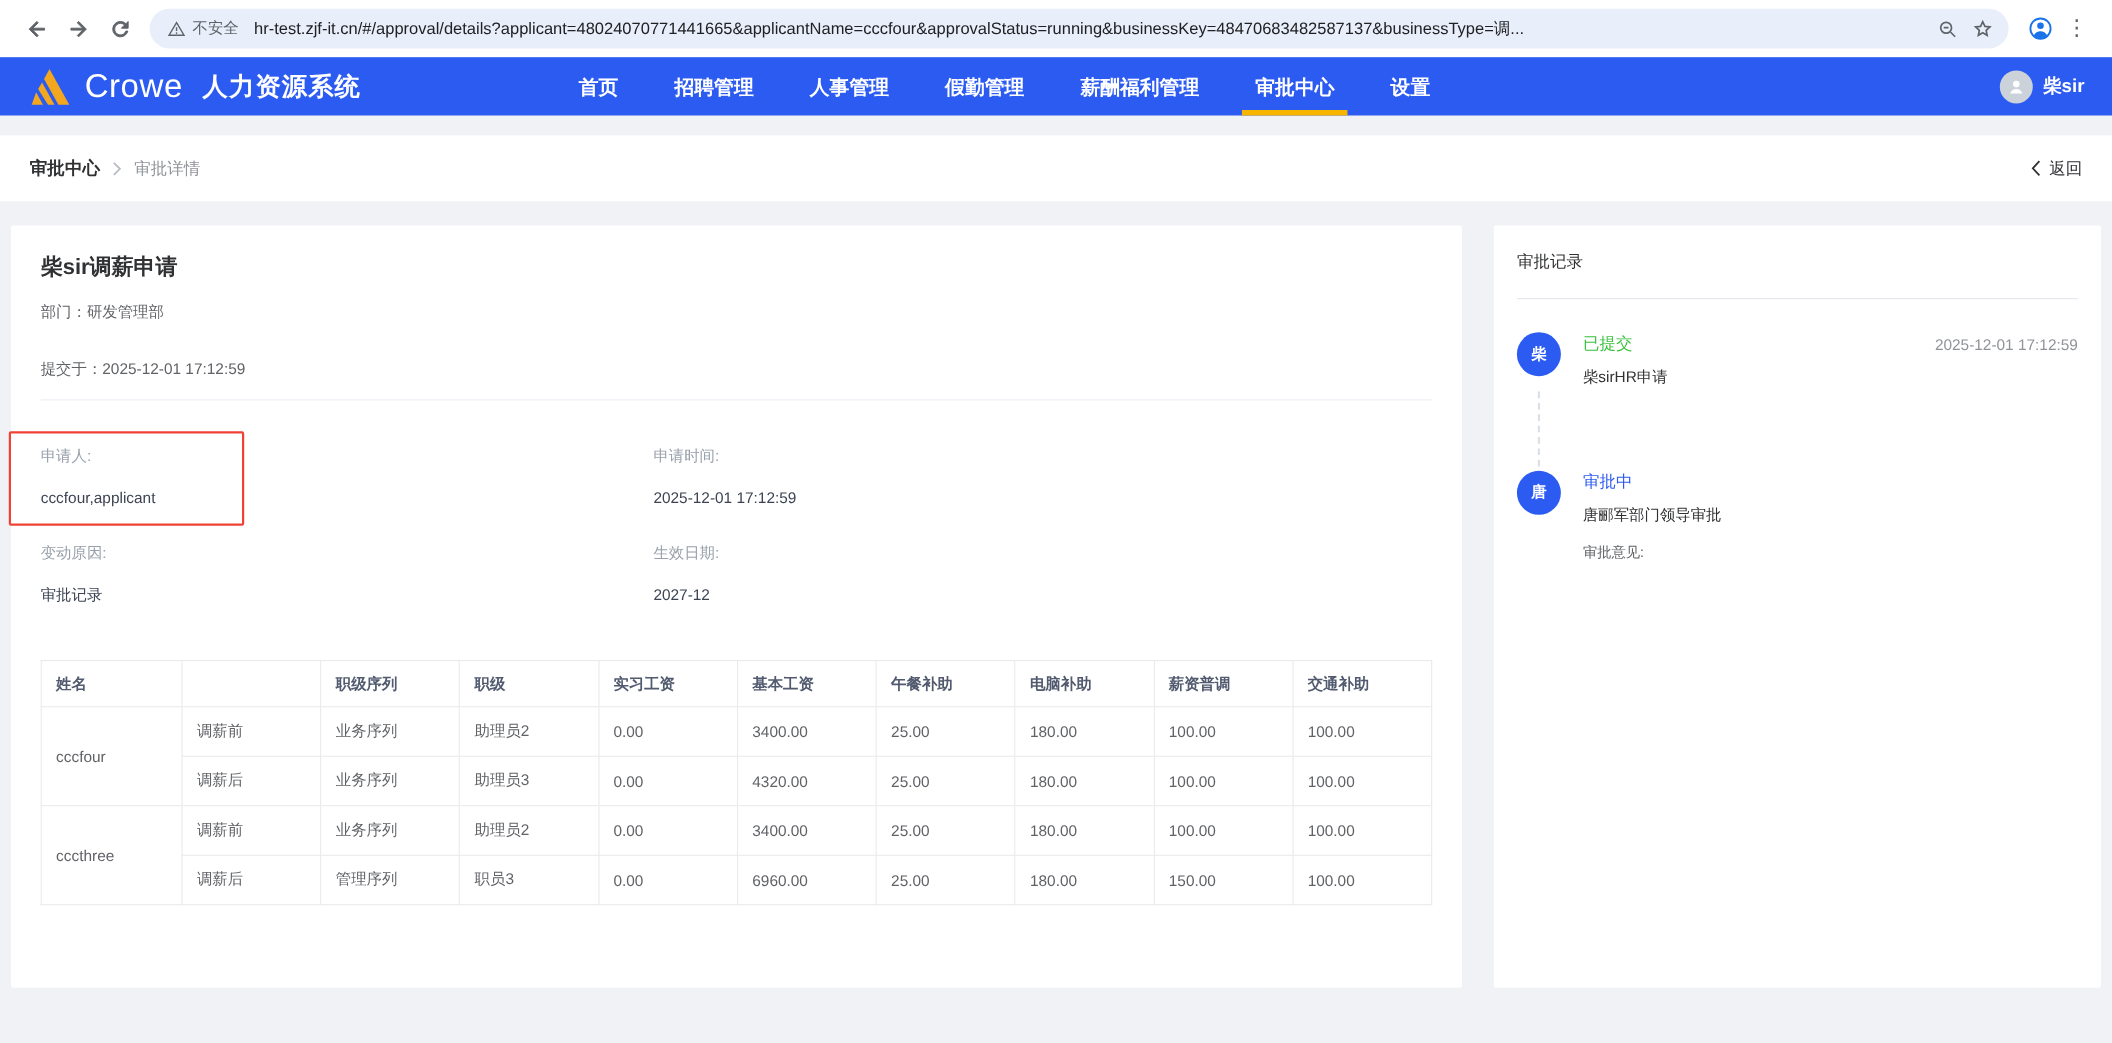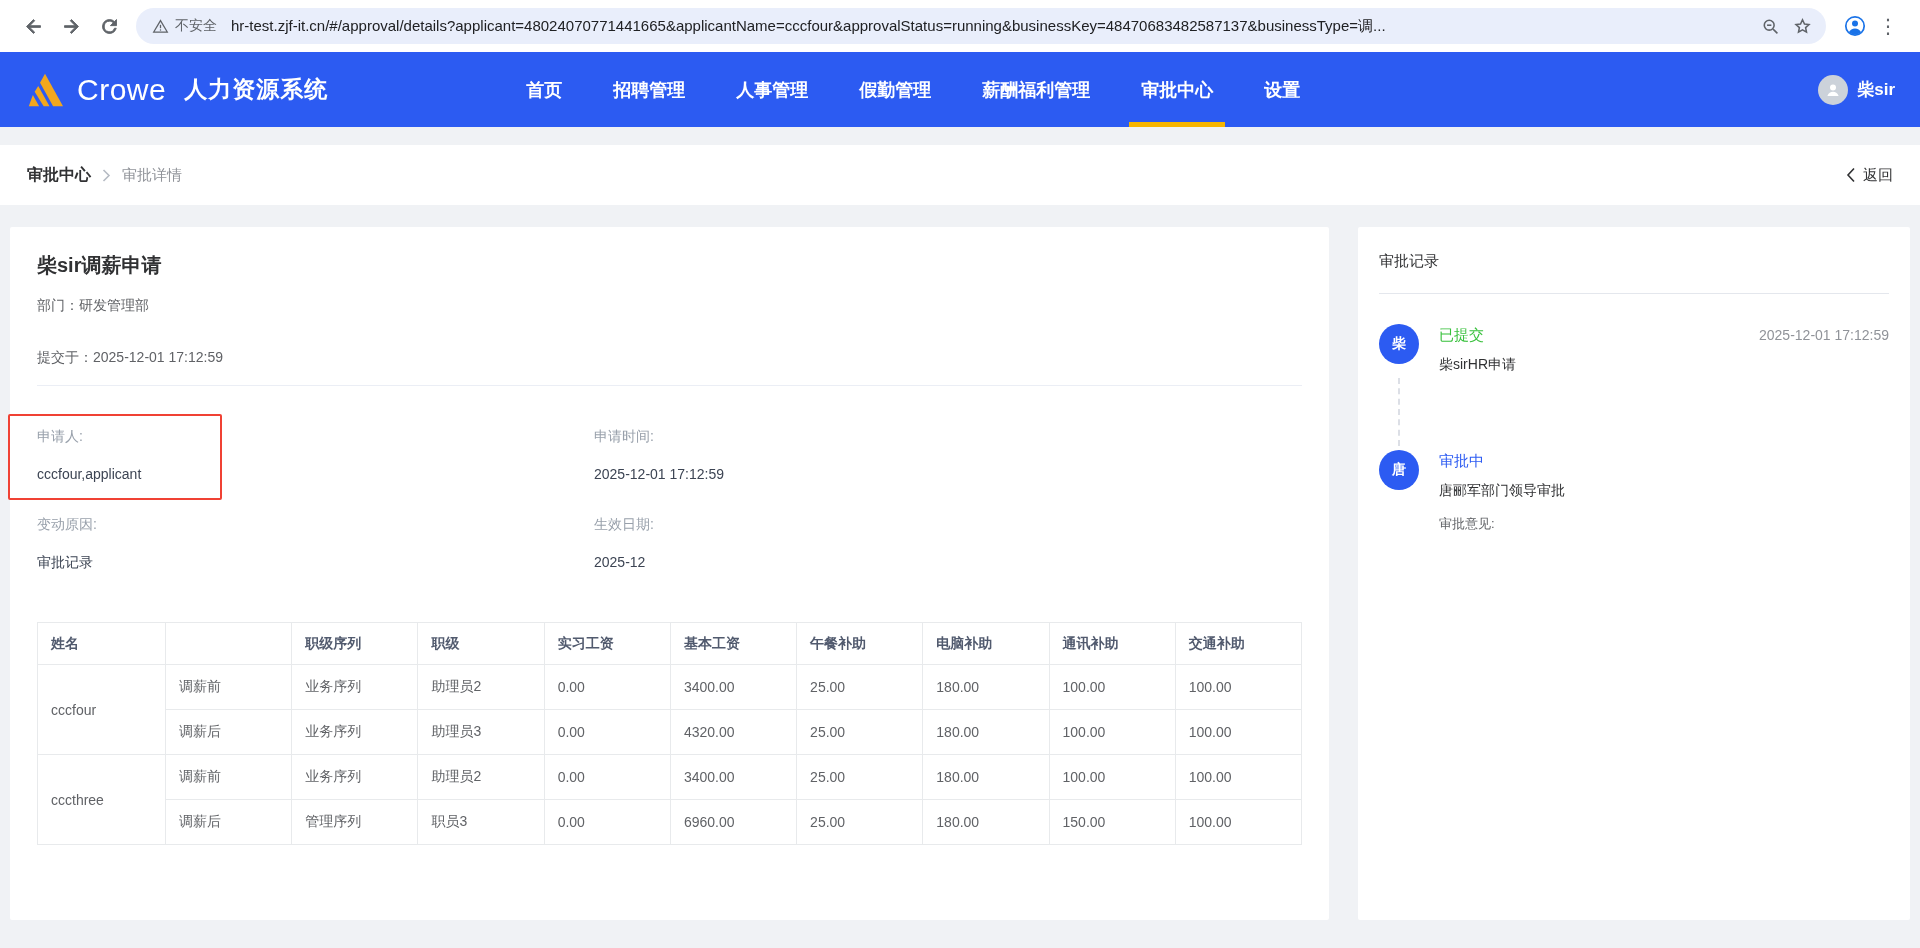--- a/index.html
+++ b/index.html
@@ -30,21 +30,21 @@
   }
   .sec-chip{display:flex;align-items:center;gap:6px;color:#5f6368;font-size:14px;flex-shrink:0;margin-right:14px;}
   .sec-chip svg{width:17px;height:17px;}
   .url-text{flex:1;font-size:15px;color:#202124;white-space:nowrap;overflow:hidden;text-overflow:clip;}
   .omni-icon{width:32px;height:32px;border-radius:50%;display:flex;align-items:center;justify-content:center;flex-shrink:0;}
   .omni-icon svg{width:19px;height:19px;stroke:#5f6368;fill:none;stroke-width:1.8;}
   .profile-btn{width:38px;height:38px;border-radius:50%;display:flex;align-items:center;justify-content:center;flex-shrink:0;}
   .dots{font-size:20px;color:#5f6368;padding:0 8px 0 4px;line-height:1;}
 
   
-  .app-header{height:75px;background:var(--blue);display:flex;align-items:center;padding:0 25px;}
+  .app-header{height:53px;background:var(--blue);display:flex;align-items:center;padding:0 25px;}
   .logo{display:flex;align-items:center;gap:12px;}
   .brand{color:#fff;font-size:30px;font-weight:400;letter-spacing:.5px;}
   .app-name{color:#fff;font-size:23px;font-weight:700;margin-left:6px;letter-spacing:1px;}
   .main-nav{margin-left:196px;display:flex;gap:47px;height:100%;align-items:stretch;}
   .nav-item{position:relative;display:flex;align-items:center;color:#fff;font-size:18px;font-weight:600;padding:0 2px;cursor:pointer;white-space:nowrap;}
   .nav-item.active::after{content:"";position:absolute;left:-10px;right:-10px;bottom:0;height:5px;background:var(--yellow);}
   .hdr-user{margin-left:auto;display:flex;align-items:center;gap:9px;}
   .hdr-avatar{width:30px;height:30px;border-radius:50%;background:#ccd2da;display:flex;align-items:center;justify-content:center;}
   .hdr-avatar svg{width:18px;height:18px;fill:#fff;}
   .hdr-username{color:#fff;font-size:17px;font-weight:700;}
@@ -221,21 +221,21 @@
         <div class="field">
           <div class="field-label">申请时间:</div>
           <div class="field-value">2025-12-01 17:12:59</div>
         </div>
         <div class="field">
           <div class="field-label">变动原因:</div>
           <div class="field-value">审批记录</div>
         </div>
         <div class="field">
           <div class="field-label">生效日期:</div>
-          <div class="field-value">2025-12</div>
+          <div class="field-value">2027-12</div>
         </div>
       </div>
 
       <table class="salary-table">
         <colgroup>
             <col class="c-name">
             <col>
             <col>
             <col>
             <col>
@@ -248,21 +248,21 @@
         <thead>
           <tr>
             <th>姓名</th>
             <th></th>
             <th>职级序列</th>
             <th>职级</th>
             <th>实习工资</th>
             <th>基本工资</th>
             <th>午餐补助</th>
             <th>电脑补助</th>
-            <th>通讯补助</th>
+            <th>薪资普调</th>
             <th>交通补助</th>
           </tr>
         </thead>
         <tbody>
           <tr>
             <td rowspan="2">cccfour</td>
             <td>调薪前</td>
             <td>业务序列</td>
             <td>助理员2</td>
             <td>0.00</td>

